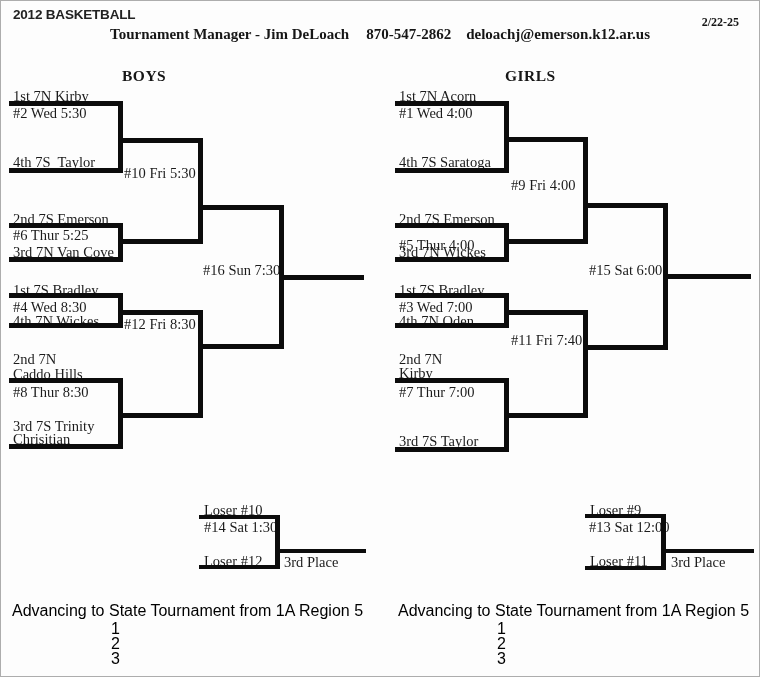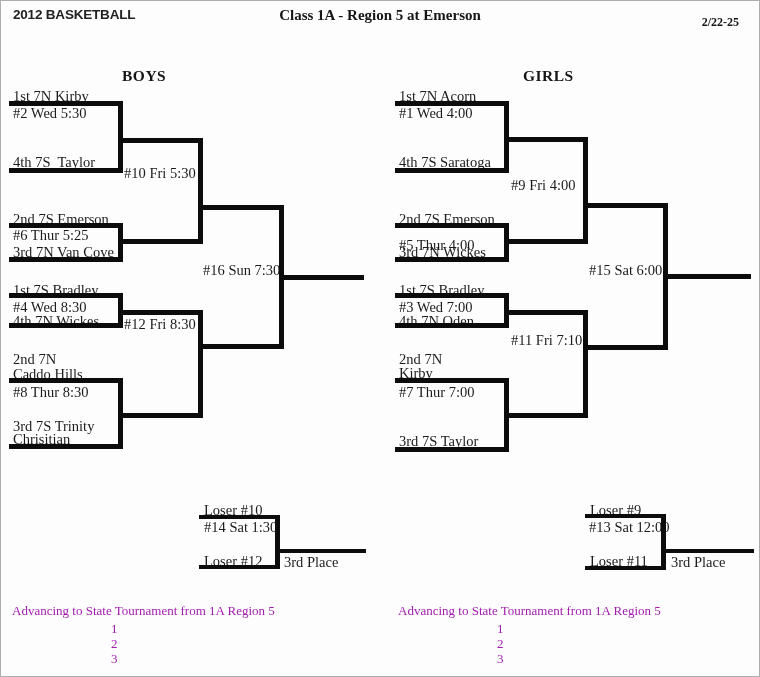--- a/index.html
+++ b/index.html
@@ -15,23 +15,23 @@
   
   .lbl{
     position:absolute;
     font-family:"Liberation Serif", serif;
     font-size:14.5px;
     line-height:15px;
     color:#1b1b1b;
     white-space:pre;
   }
   .sans{
-    font-family:Liberation Serif, serif;
-    color:#a21caf;
-    font-size:13px;
+    font-family:Liberation Sans, sans-serif;
+    color:#000000;
+    font-size:16px;
     line-height:14px;
   }
   .hdr-sport{
     position:absolute;left:12px;top:6px;
     font-family:"Liberation Sans", sans-serif;
     font-weight:bold;font-size:13.5px;color:#222;
     letter-spacing:-0.2px;
   }
   .hdr-title{
     position:absolute;left:0;right:0;top:6px;
@@ -56,22 +56,22 @@
   .h{position:absolute;height:5px;background:#0c0c0c;}
   .v{position:absolute;width:5px;background:#0c0c0c;}
   .h4{position:absolute;height:4px;background:#0c0c0c;}
 </style>
 </head>
 <body>
 
 <div class="page">
 
   <div class="hdr-sport">2012 BASKETBALL</div>
-  <div class="hdr-title">Class 1A - Region 5 at Emerson</div>
   <div class="hdr-dates">2/22-25</div>
+  <div class="hdr2"><span>Tournament Manager - Jim DeLoach</span><span class="gap1">870-547-2862</span><span class="gap2">deloachj@emerson.k12.ar.us</span></div>
 
   <div class="section-title" style="left:121px;top:66px">BOYS</div>
 
   <div class="lbl" style="left:12px;top:88px">1st 7N Kirby</div>
   <div class="lbl" style="left:12px;top:105px">#2 Wed 5:30</div>
   <div class="lbl" style="left:12px;top:154px">4th 7S  Taylor</div>
   <div class="lbl" style="left:123px;top:165px">#10 Fri 5:30</div>
   <div class="lbl" style="left:12px;top:211px">2nd 7S Emerson</div>
   <div class="lbl" style="left:12px;top:227px">#6 Thur 5:25</div>
   <div class="lbl" style="left:12px;top:244px">3rd 7N Van Cove</div>
@@ -116,34 +116,34 @@
   <div class="h4" style="left:198px;top:514px;width:81px"></div>
   <div class="h4" style="left:198px;top:564px;width:81px"></div>
   <div class="v" style="left:274px;top:514px;height:54px"></div>
   <div class="h4" style="left:279px;top:548px;width:86px"></div>
 
   <div class="lbl sans" style="left:11px;top:603px">Advancing to State Tournament from 1A Region 5</div>
   <div class="lbl sans" style="left:110px;top:621px">1</div>
   <div class="lbl sans" style="left:110px;top:636px">2</div>
   <div class="lbl sans" style="left:110px;top:651px">3</div>
 
-  <div class="section-title" style="left:522px;top:66px">GIRLS</div>
+  <div class="section-title" style="left:504px;top:66px">GIRLS</div>
 
   <div class="lbl" style="left:398px;top:88px">1st 7N Acorn</div>
   <div class="lbl" style="left:398px;top:105px">#1 Wed 4:00</div>
   <div class="lbl" style="left:398px;top:154px">4th 7S Saratoga</div>
   <div class="lbl" style="left:510px;top:177px">#9 Fri 4:00</div>
   <div class="lbl" style="left:398px;top:211px">2nd 7S Emerson</div>
   <div class="lbl" style="left:398px;top:237px">#5 Thur 4:00</div>
   <div class="lbl" style="left:398px;top:244px">3rd 7N Wickes</div>
   <div class="lbl" style="left:588px;top:262px">#15 Sat 6:00</div>
   <div class="lbl" style="left:398px;top:282px">1st 7S Bradley</div>
   <div class="lbl" style="left:398px;top:299px">#3 Wed 7:00</div>
   <div class="lbl" style="left:398px;top:313px">4th 7N Oden</div>
-  <div class="lbl" style="left:510px;top:332px">#11 Fri 7:10</div>
+  <div class="lbl" style="left:510px;top:332px">#11 Fri 7:40</div>
   <div class="lbl" style="left:398px;top:351px">2nd 7N</div>
   <div class="lbl" style="left:398px;top:365px">Kirby</div>
   <div class="lbl" style="left:398px;top:384px">#7 Thur 7:00</div>
   <div class="lbl" style="left:398px;top:433px">3rd 7S Taylor</div>
 
   <div class="h" style="left:394px;top:100px;width:114px"></div>
   <div class="h" style="left:394px;top:167px;width:114px"></div>
   <div class="v" style="left:503px;top:100px;height:72px"></div>
   <div class="h" style="left:508px;top:136px;width:79px"></div>
   <div class="h" style="left:394px;top:222px;width:114px"></div>

